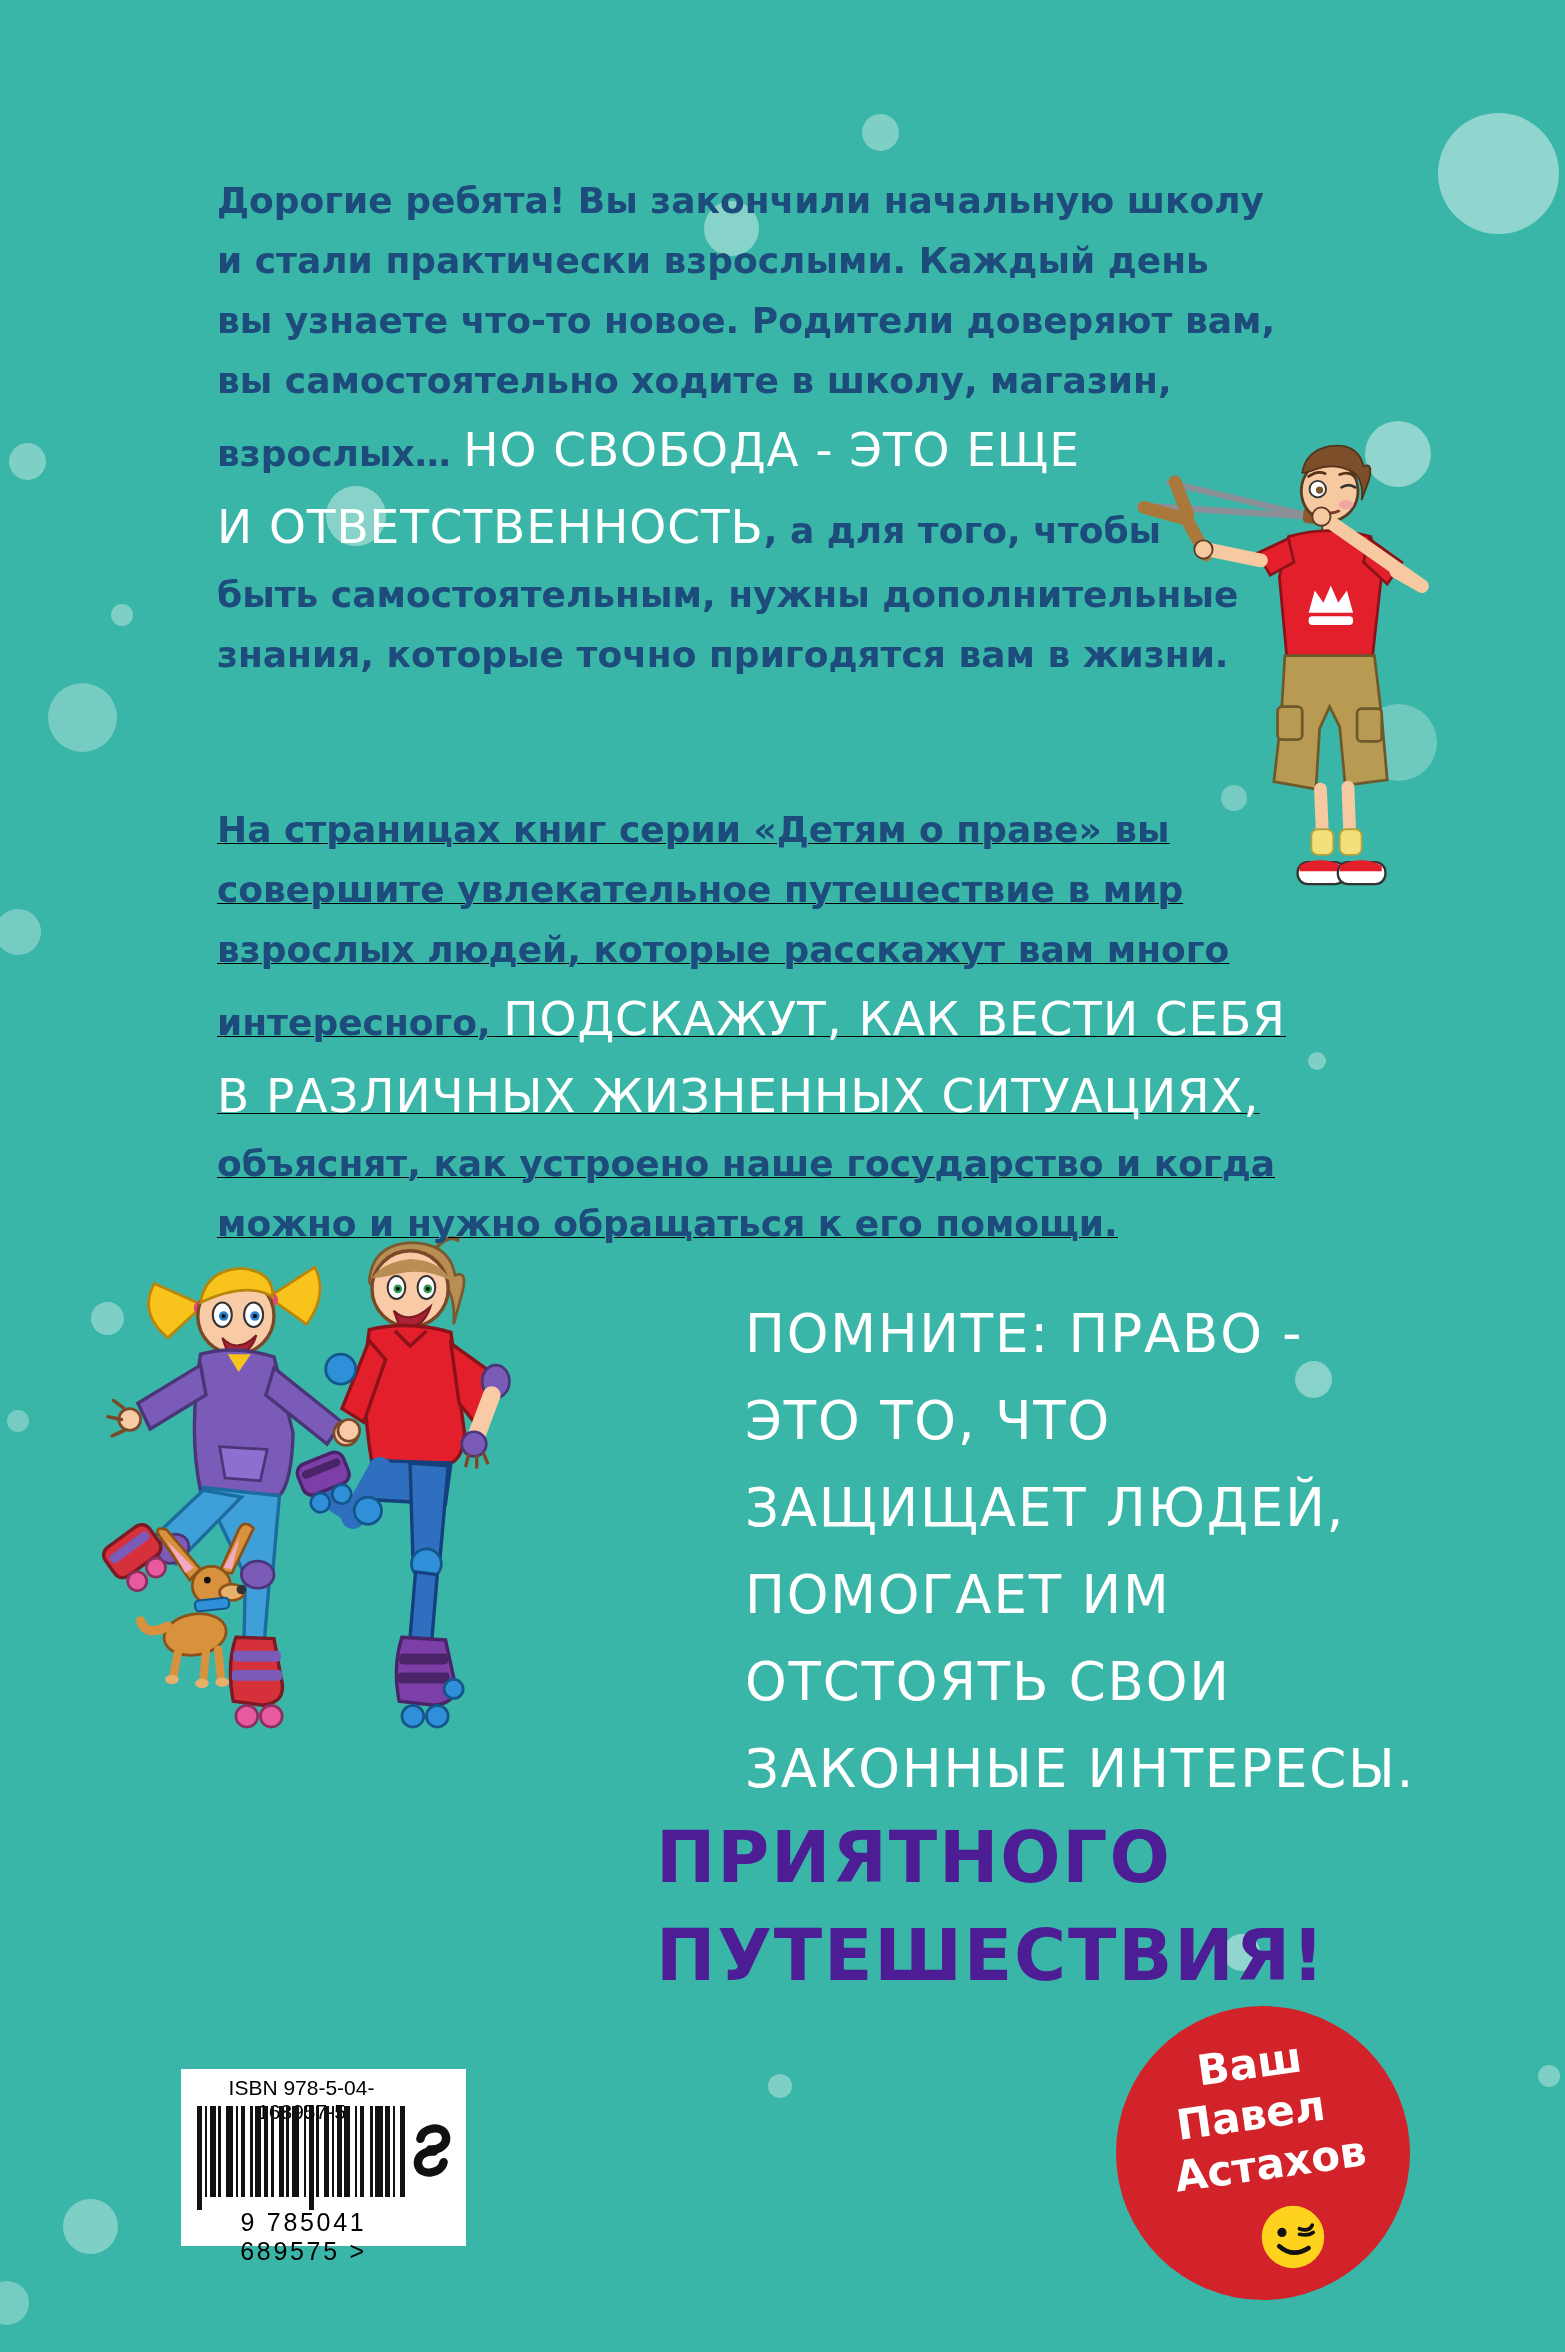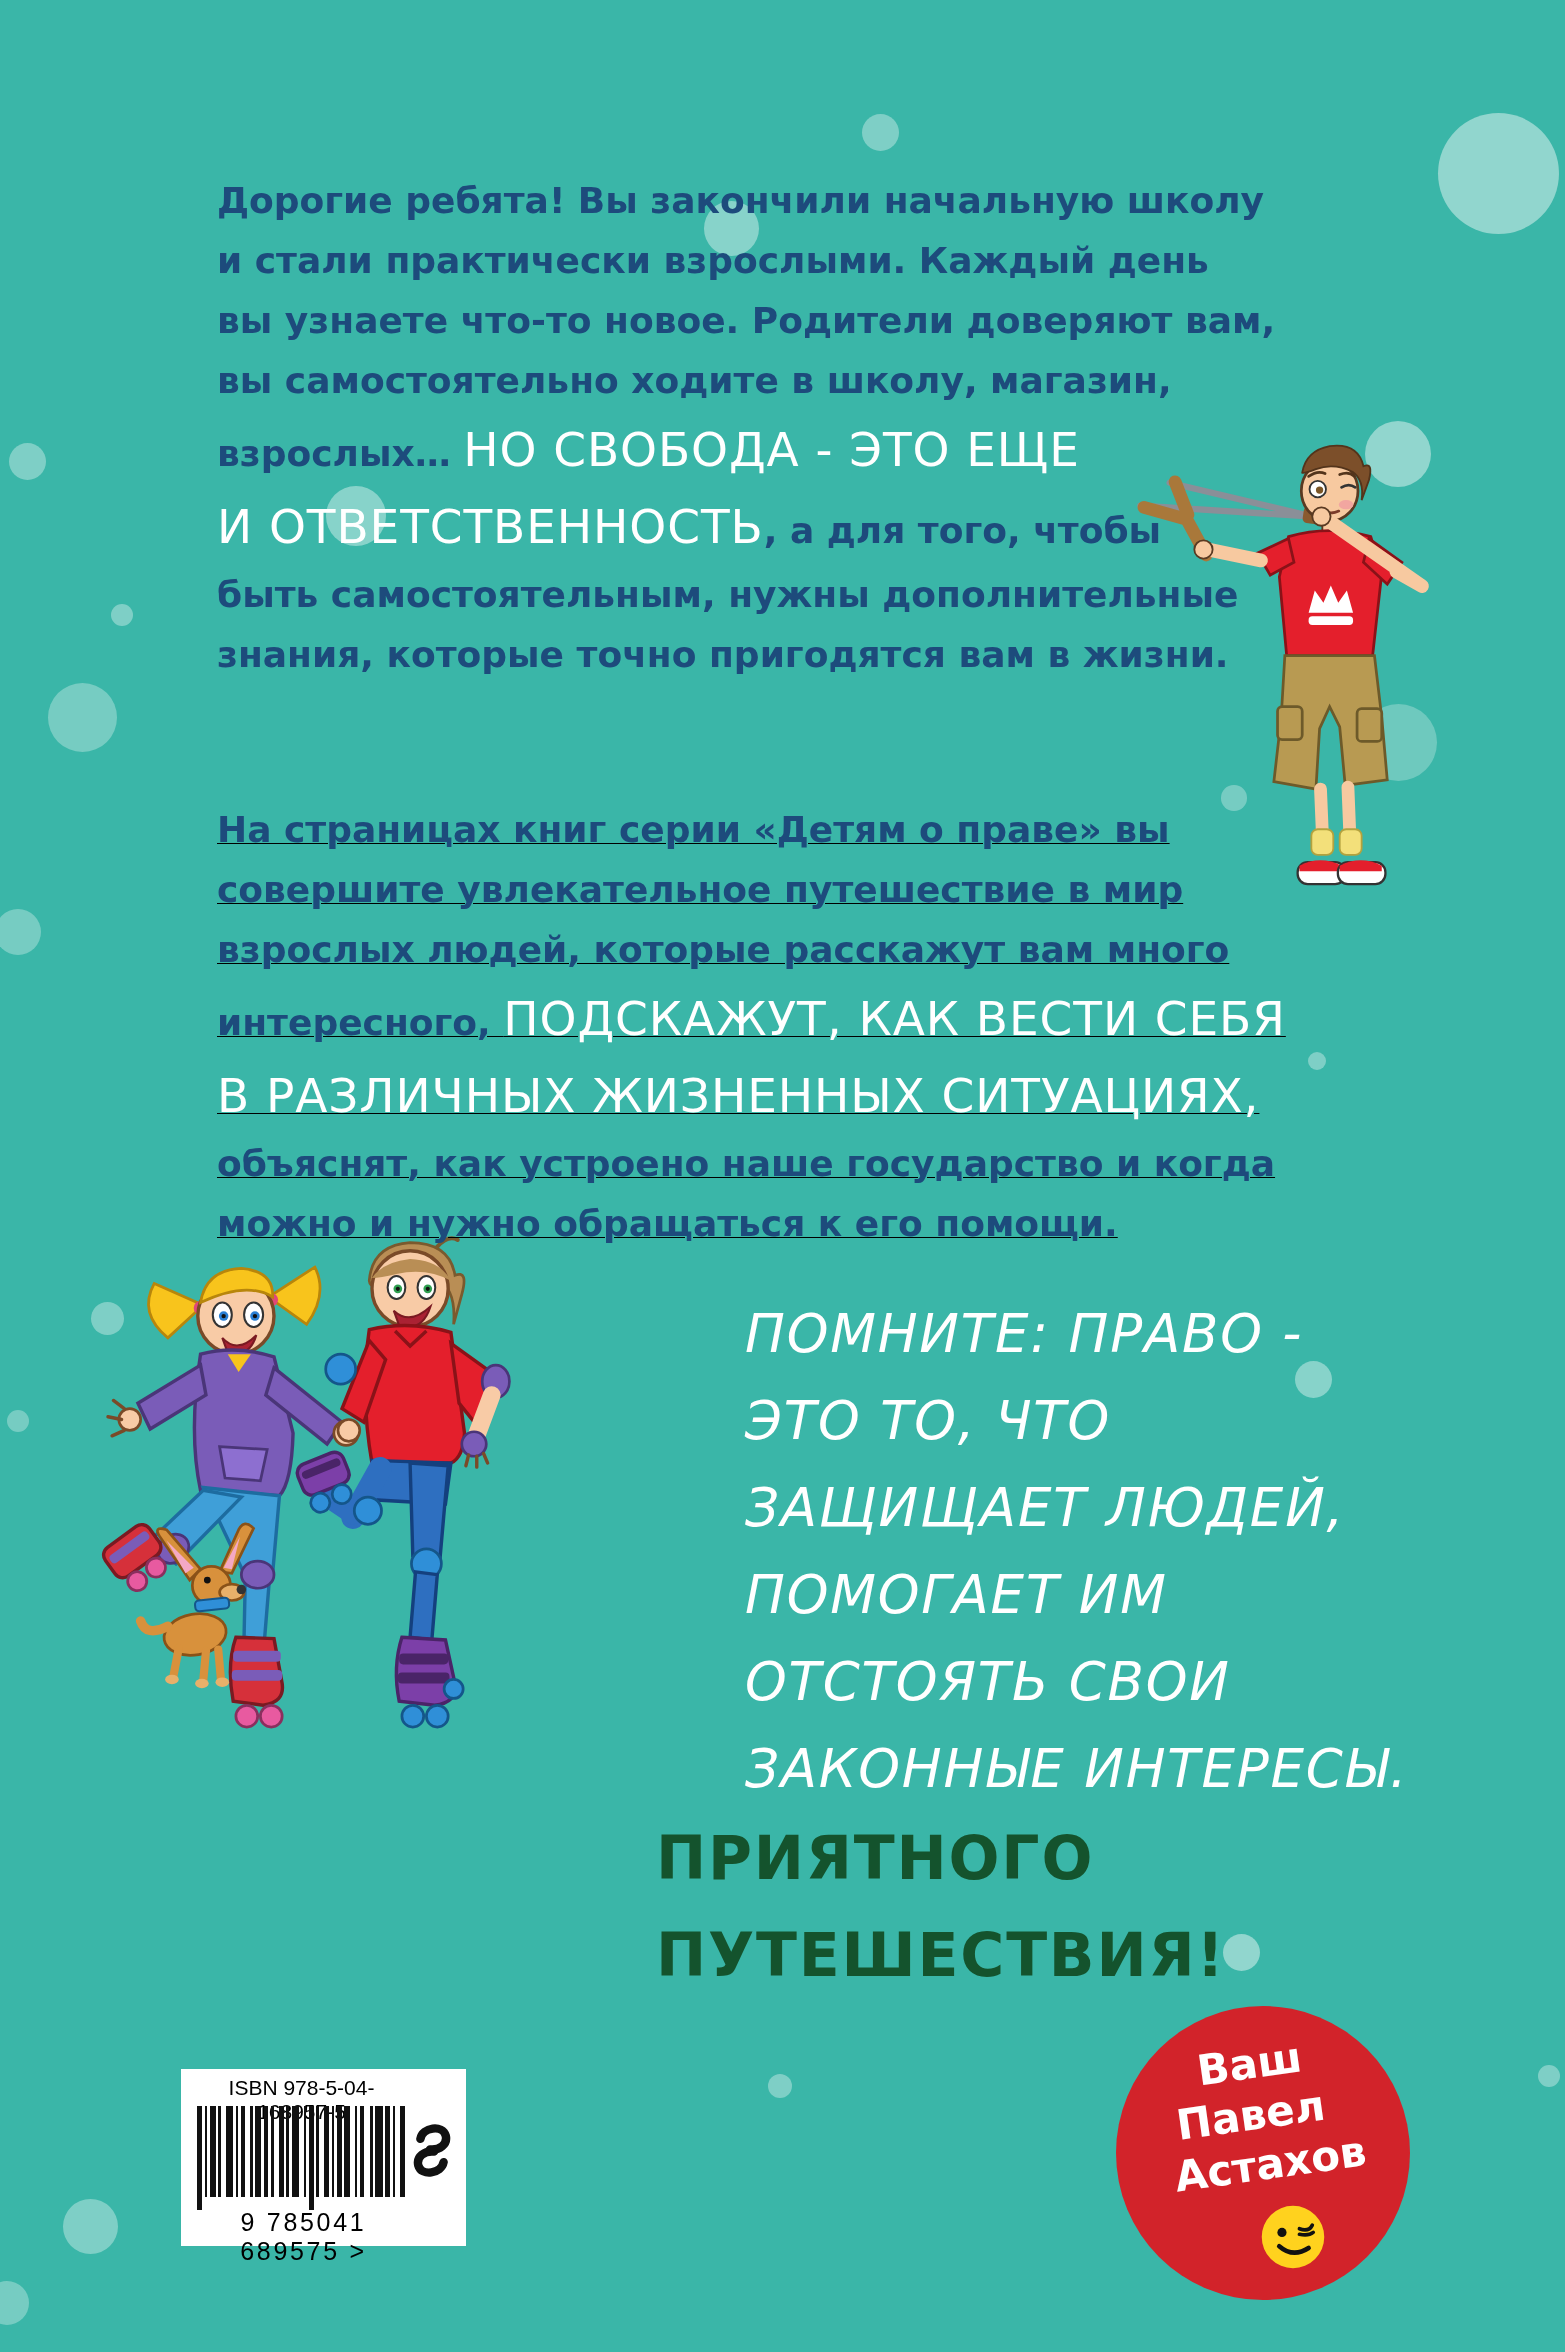--- a/index.html
+++ b/index.html
@@ -7,23 +7,23 @@
     position:relative;width:1565px;height:2353px;overflow:hidden;
     background:#3ab6a8;
     font-family:"DejaVu Sans",sans-serif;
   }
   .bubble{position:absolute;border-radius:50%;pointer-events:none;}
   .textblock{position:absolute;z-index:2;}
   .line{white-space:nowrap;height:60px;line-height:60px;}
   .line.big{height:77px;line-height:77px;}
   .seg.blue{color:#1d4b7c;font-size:36px;font-weight:700;}
   .seg.caps{color:#ffffff;font-size:47px;font-weight:400;letter-spacing:0.9px;}
-  #reminder .line{height:87px;line-height:87px;font-style:italic;}
+  #reminder .line{height:87px;line-height:87px;}
   #reminder .seg{color:#ffffff;font-size:53px;font-weight:400;letter-spacing:1.8px;}
-  #farewell .line{height:84px;line-height:84px;color:#14532d;font-size:60px;font-weight:800;letter-spacing:1.8px;}
+  #farewell .line{height:84px;line-height:84px;color:#4c1d95;font-size:71px;font-weight:800;letter-spacing:1.8px;}
   #farewell .line:nth-child(2){height:111px;line-height:111px;text-align:center;}
   #signature-badge{
     position:absolute;left:1116px;top:2006px;width:294px;height:294px;border-radius:50%;
     background:#d2232a;z-index:4;
   }
   #signature-text{position:absolute;left:0;top:31px;width:100%;transform:rotate(-8deg);}
   .sig-line{color:#fff;font-size:42px;font-weight:700;line-height:51px;white-space:nowrap;}
   .sig-line:nth-child(1){margin-left:88px;}
   .sig-line:nth-child(2){margin-left:60px;}
   .sig-line:nth-child(3){margin-left:51px;}

